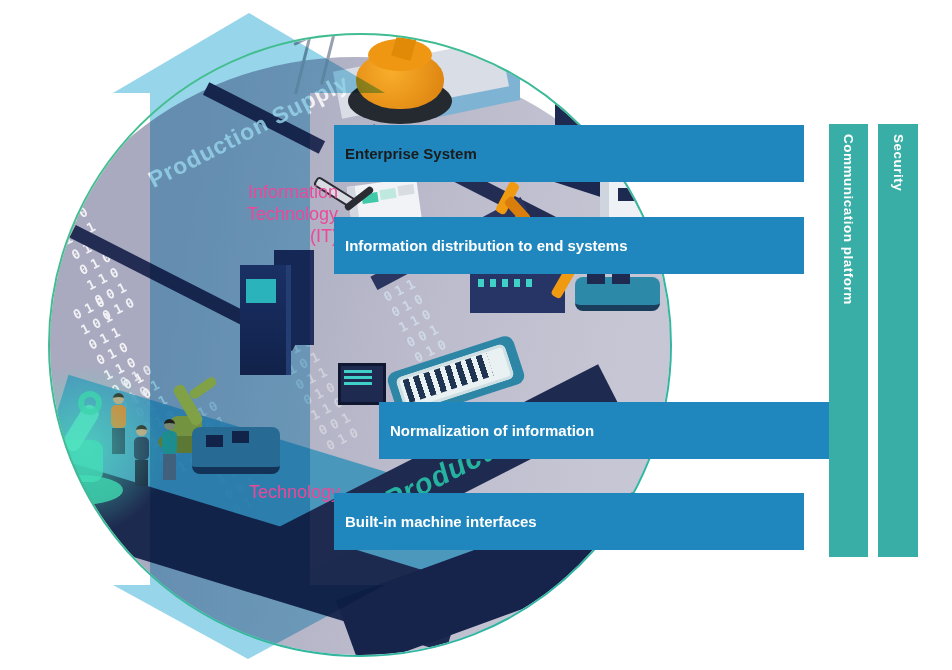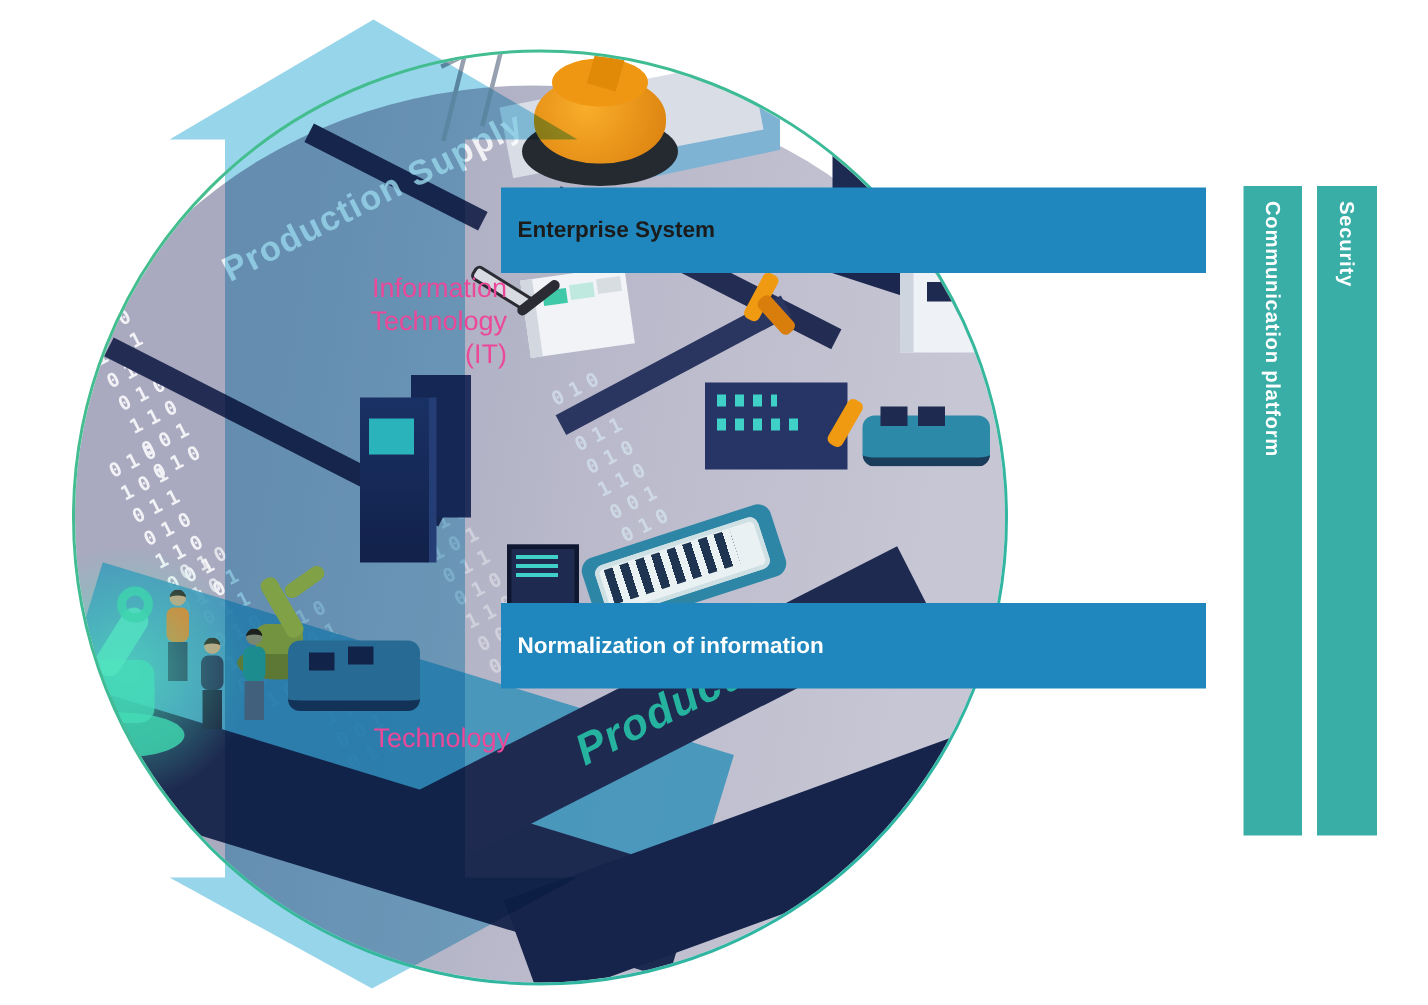--- a/index.html
+++ b/index.html
@@ -30,21 +30,21 @@
   #ot-label{left:150px;top:481px;}
   .zone-label .abbr{font-weight:normal;}
 
   
   .layer{position:absolute;left:334px;width:470px;height:57px;background:#1f87bd;
       display:flex;align-items:center;padding-left:11px;box-sizing:border-box;
       font-size:15px;font-weight:bold;color:#fff;z-index:6;}
   .layer-0{top:125px;color:#1b1b1b;}
   .layer-1{top:217px;}
   .layer-2{top:311px;}
-  .layer-3{top:402px;}
+  .layer-3{top:402px;margin-left:45px;}
   .layer-4{top:493px;}
 
   
   .pillar{position:absolute;top:124px;height:433px;background:#38aea6;z-index:6;
       display:flex;justify-content:center;box-sizing:border-box;}
   .pillar-0{left:829px;width:39px;}
   .pillar-1{left:878px;width:40px;}
   .pillar span{writing-mode:vertical-rl;font-size:13.5px;font-weight:bold;color:#fff;
       padding-top:10px;letter-spacing:.5px;white-space:nowrap;}
 
@@ -223,23 +223,29 @@
     <div>Technology</div>
     <div class="abbr">(IT)</div>
   </div>
   <div id="ot-label" class="zone-label">
     <div>Technology</div>
   </div>
 
   <div class="layer layer-0">
     <span>Enterprise System</span>
   </div>
+  <div class="layer layer-1">
+    <span>Information distribution to end systems</span>
+  </div>
   <div class="layer layer-3">
     <span>Normalization of information</span>
   </div>
+  <div class="layer layer-4">
+    <span>Built-in machine interfaces</span>
+  </div>
 
   <div class="pillar pillar-0">
     <span>Communication platform</span>
   </div>
   <div class="pillar pillar-1">
     <span>Security</span>
   </div>
 
 </div>
 

